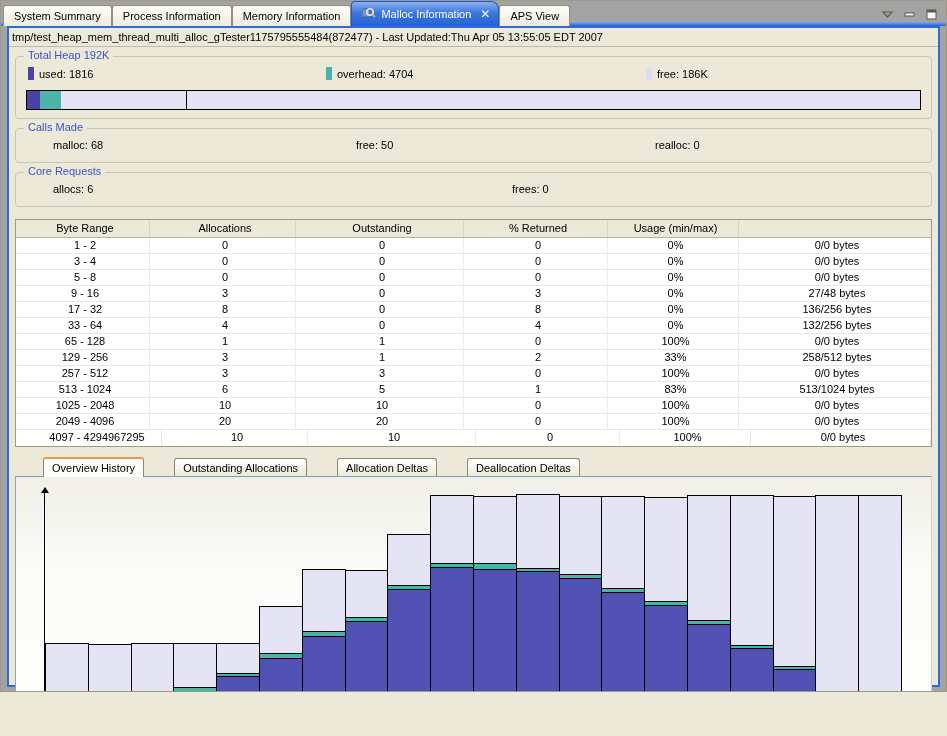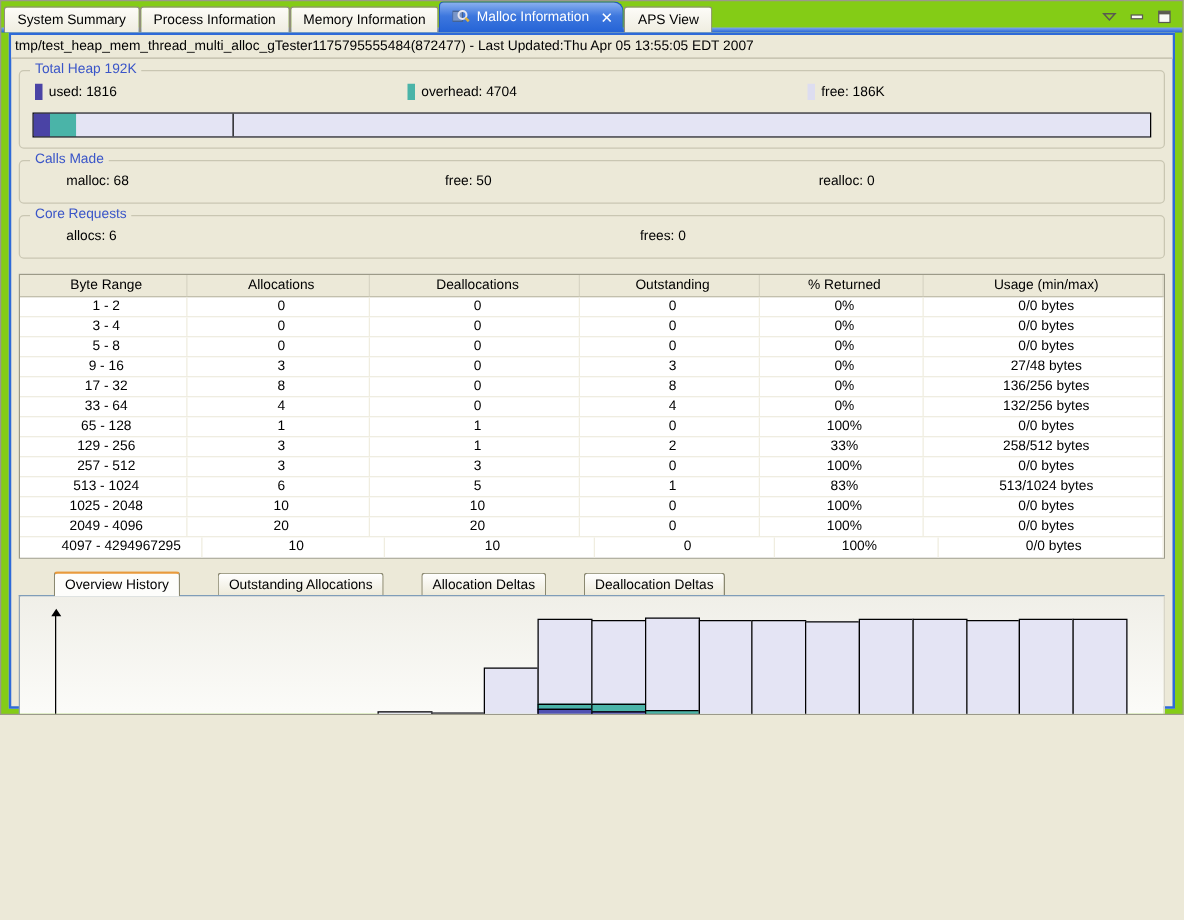--- a/index.html
+++ b/index.html
@@ -1,17 +1,17 @@
 <!DOCTYPE html>
 <html><head>
 <meta charset="utf-8">
 <style>
   html,body{margin:0;padding:0;background:#ECE9D8;font-family:"Liberation Sans","DejaVu Sans",sans-serif;}
   *{box-sizing:border-box;}
-  .window{position:relative;width:947px;height:572px;background:#84cc16;border:1px solid #9B998A;overflow:hidden;}
+  .window{position:relative;width:947px;height:692px;background:#a3a3a3;border:1px solid #9B998A;overflow:hidden;}
 
   
   .tabbar{position:absolute;left:0;top:0;right:0;height:25px;}
   .tabbar .tabs{position:absolute;left:2px;top:0;display:flex;align-items:flex-end;height:25px;}
   .tab{height:21px;margin-top:3px;padding:0 10px;display:flex;align-items:center;gap:5px;
        font-size:11px;color:#000;background:linear-gradient(#FDFCF8,#EFEDE0);
        border:1px solid #918F7A;border-bottom:none;border-radius:3px 3px 0 0;cursor:default;white-space:nowrap;}
   .tab.active{height:25px;margin-top:0;color:#fff;
        background:linear-gradient(#8AB0F0,#3D77DE 45%,#2463D6);
        border-color:#2257C4;border-radius:4px 8px 0 0;padding-right:8px;}
@@ -185,21 +185,20 @@
             <span class="stat-item">allocs:  6</span>
             <span class="stat-item">frees:  0</span>
           </div>
       </div>
     </div>
 
     <div class="alloc-table">
       <div class="t-header" id="table-header">
           <div class="hcell">Byte Range</div>
           <div class="hcell">Allocations</div>
-          <div class="hcell">Deallocations</div>
           <div class="hcell">Outstanding</div>
           <div class="hcell">% Returned</div>
           <div class="hcell">Usage (min/max)</div>
         </div>
       <div id="table-body">
           <div class="t-row">
             <div class="cell">1 - 2</div>
             <div class="cell">0</div>
             <div class="cell">0</div>
             <div class="cell">0</div>

